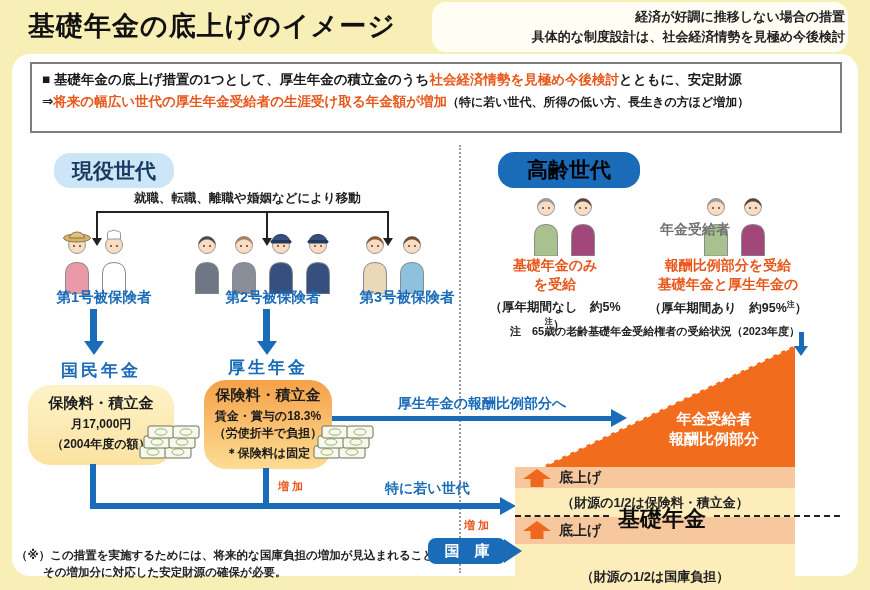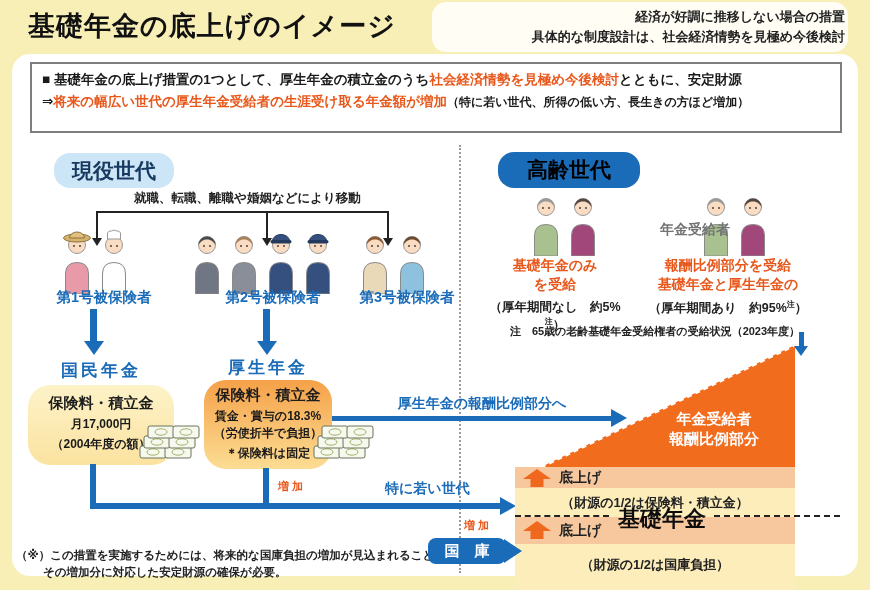--- a/index.html
+++ b/index.html
@@ -311,21 +311,21 @@
         </svg></span>
     <span class="abs sokoage" style="left:44px;top:2px;">底上げ</span>
   </div>
   <div class="abs band band-yellow" style="top:488px;height:29px;padding-top:6px;">（財源の1/2は保険料・積立金）</div>
   <div class="abs band band-peach" style="top:517px;height:27px;">
     <span class="abs up-arrow-icon" style="left:8px;top:4px;"><svg width="28" height="18" viewBox="0 0 28 18">
           <path d="M14 0 L28 10 H20.5 V18 H7.5 V10 H0 Z" fill="#f0681d"></path>
         </svg></span>
     <span class="abs sokoage" style="left:44px;top:5px;">底上げ</span>
   </div>
-  <div class="abs band band-yellow" style="top:544px;height:47px;padding-top:12px;">（財源の1/2は国庫負担）</div>
+  <div class="abs band band-yellow" style="top:544px;height:47px;padding-top:24px;">（財源の1/2は国庫負担）</div>
 
   <div class="abs dash" style="left:515px;top:515px;width:94px;"></div>
   <div class="abs dash" style="left:714px;top:515px;width:126px;"></div>
   <div class="abs kiso-big">基礎年金</div>
 
   <div class="abs inc" style="left:464px;top:518px;z-index:4;">増加</div>
   <div class="abs kokko-box">国　庫</div>
   <div class="abs kokko-head"></div>
 
   <div class="abs footnote">

